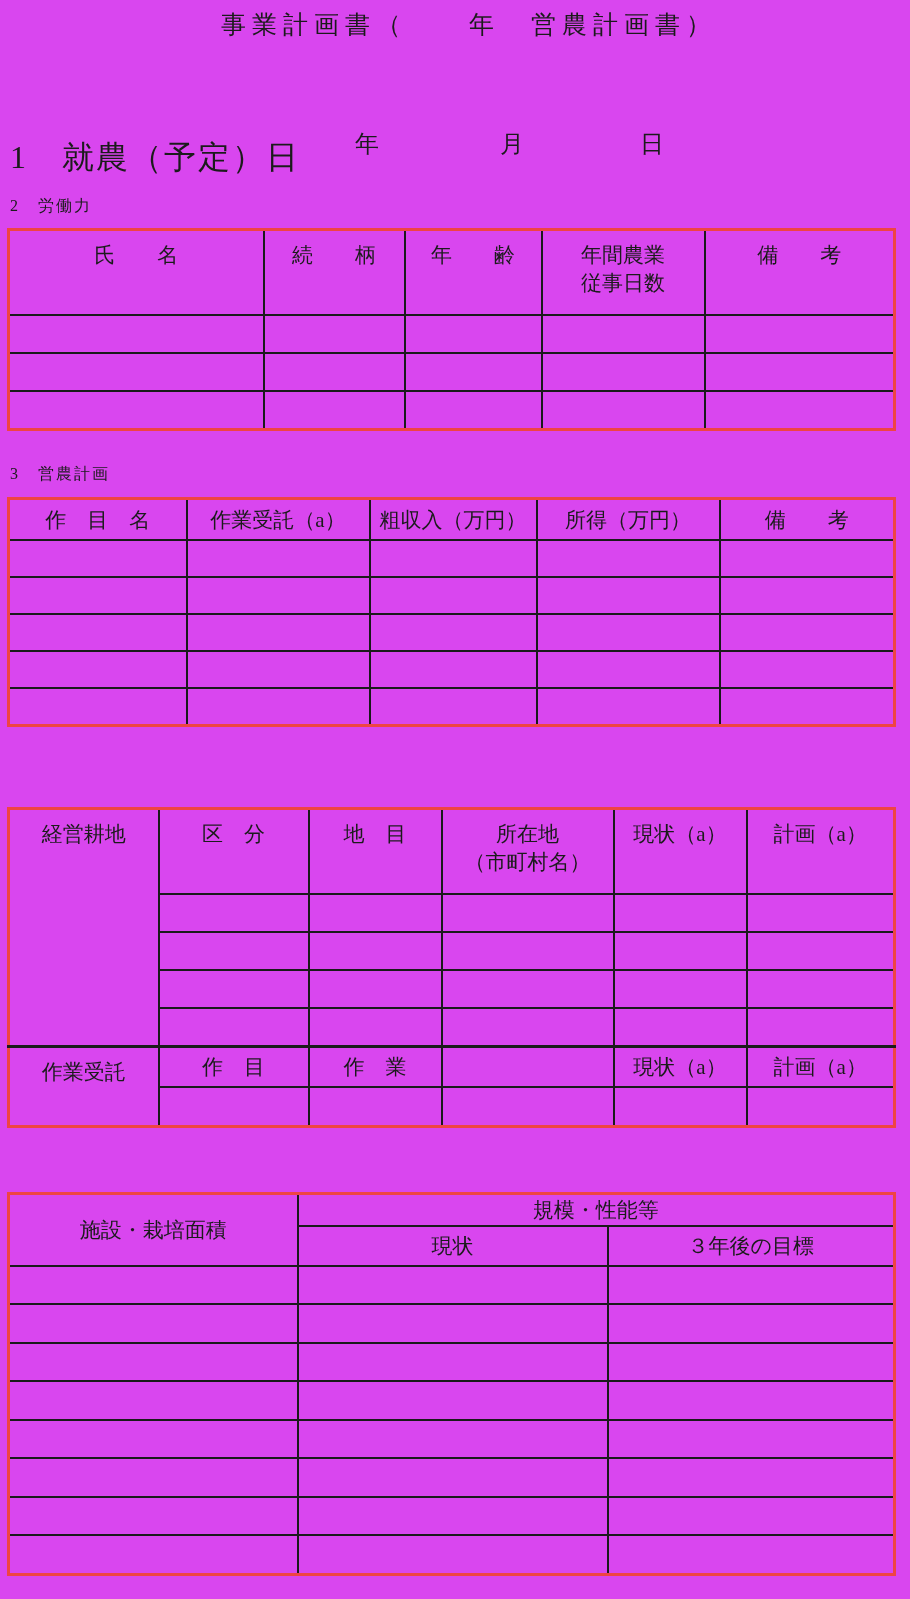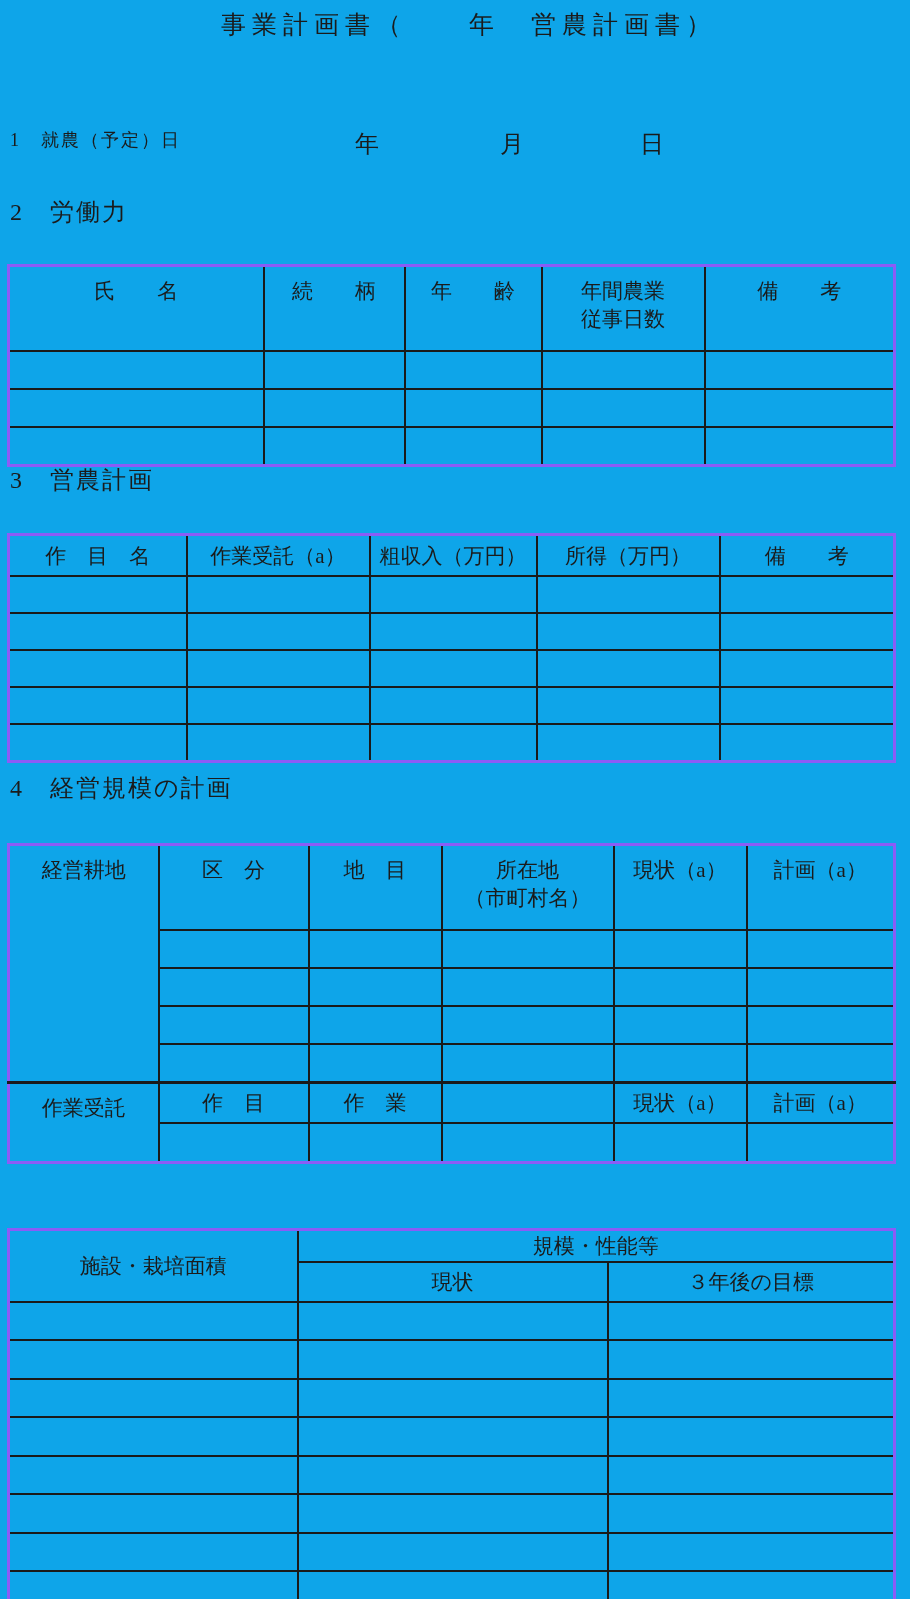--- a/index.html
+++ b/index.html
@@ -1,36 +1,36 @@
 <!DOCTYPE html>
 <html><head>
 <meta charset="utf-8">
 <style>
   html,body{margin:0;padding:0;background:#e8e8e8;}
   .page{
     position:relative;
     width:910px;height:1599px;
-    background:#0ea5e9;
+    background:#d946ef;
     color:#1b1b1b;
     font-family:"Liberation Serif","DejaVu Serif",serif;
     overflow:hidden;
   }
   .abs{position:absolute;}
   .doc-title{left:221px;top:8px;font-size:25px;letter-spacing:6px;white-space:pre;}
-  .s1-line{left:10px;top:128px;font-size:18px;letter-spacing:2px;white-space:pre;}
+  .s1-line{left:10px;top:136px;font-size:32px;letter-spacing:2px;white-space:pre;}
   .s1-year{left:355px;top:128px;font-size:24px;}
   .s1-month{left:500px;top:128px;font-size:24px;}
   .s1-day{left:640px;top:128px;font-size:24px;}
-  .heading{font-size:24px;letter-spacing:2px;white-space:pre;}
+  .heading{font-size:16px;letter-spacing:2px;white-space:pre;}
   #h2{left:10px;top:196px;}
   #h3{left:10px;top:464px;}
   #h4{left:10px;top:772px;}
   #h5{left:10px;top:1154px;}
 
-  table{border-collapse:collapse;table-layout:fixed;width:886px;border:3px solid #8b5cf6;margin-top:36px;}
+  table{border-collapse:collapse;table-layout:fixed;width:886px;border:3px solid #ef4444;}
   #t2{left:7px;top:228px;}
   #t3{left:7px;top:497px;}
   #t4{left:7px;top:807px;}
   #t5{left:7px;top:1192px;}
   td,th{
     border:2px solid #1a1a1a;
     font-size:21px;font-weight:normal;
     text-align:center;vertical-align:middle;
     padding:0;line-height:28px;
     white-space:pre-line;overflow:hidden;
@@ -156,21 +156,20 @@
         <tr>
           <td></td>
           <td></td>
           <td></td>
           <td></td>
           <td></td>
         </tr>
       </tbody>
   </table>
 
-  <div class="abs heading" id="h4">4　経営規模の計画</div>
   <table class="abs" id="t4">
     <colgroup>
       <col style="width:150px">
         <col style="width:150px">
         <col style="width:133px">
         <col style="width:172px">
         <col style="width:133px">
         <col style="width:148px">
     </colgroup>
     <tbody>

